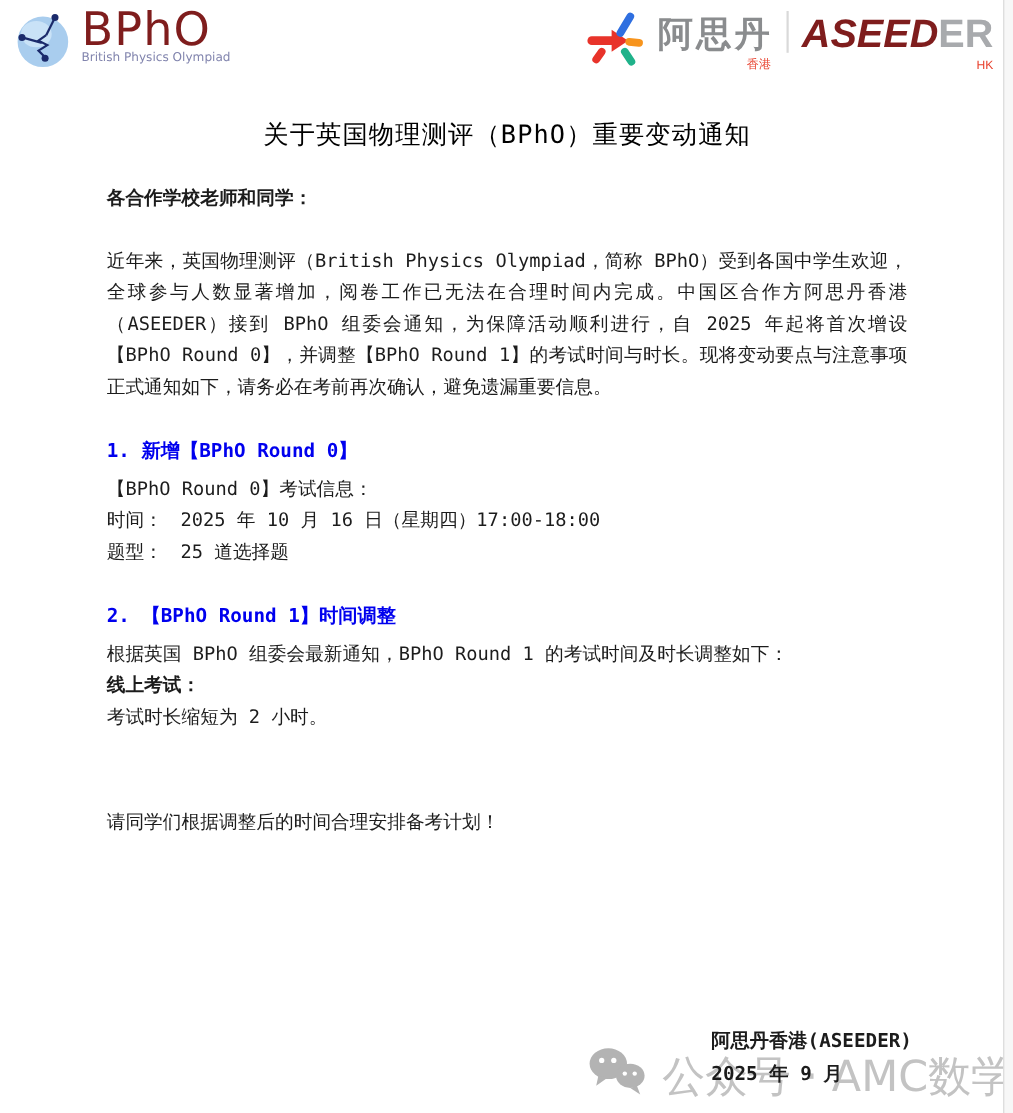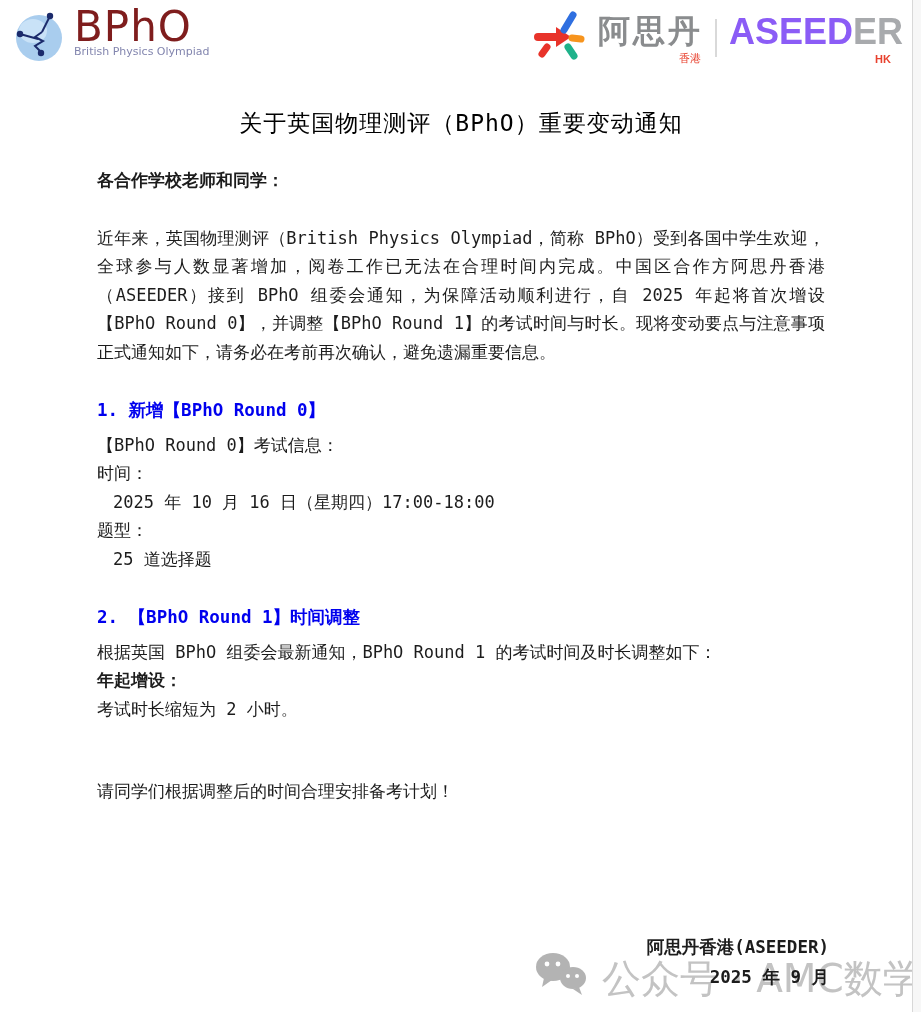--- a/index.html
+++ b/index.html
@@ -11,54 +11,54 @@
     font-family: "DejaVu Sans Mono", "DejaVu Sans", sans-serif;
     color: #1c1c1c;
   }
 
   
   .bpho-logo { position: absolute; left: 12px; top: 8px; display: flex; align-items: flex-start; gap: 6px; }
   .bpho-text { display: flex; flex-direction: column; margin-top: 2px; }
   .bpho-word { font-family: "DejaVu Sans", sans-serif; font-size: 42px; line-height: 33px; color: #7f1d1d; letter-spacing: 1px; }
   .bpho-sub  { font-family: "DejaVu Sans", sans-serif; font-size: 11px; color: #8285ae; margin-top: 2px; }
 
-  .aseeder-logo { position: absolute; right: 18px; top: 10px; display: flex; align-items: center; gap: 12px; }
+  .aseeder-logo { position: absolute; right: 18px; top: 10px; display: flex; gap: 12px; }
   .aseeder-cn-wrap { position: relative; padding-bottom: 12px; }
   .aseeder-cn { font-family: "Liberation Sans", sans-serif; font-weight: bold; font-size: 32px; color: #8a8c8e; letter-spacing: 3px; }
   .aseeder-cn-sub { position: absolute; right: 2px; bottom: 0; font-size: 11px; color: #e8412e; font-family: "Liberation Sans", sans-serif; }
   .aseeder-divider { width: 2px; height: 38px; background: #d9d9d9; }
   .aseeder-en-wrap { position: relative; padding-bottom: 12px; }
   .aseeder-en { font-family: "Liberation Sans", sans-serif; font-weight: bold; font-size: 36px; letter-spacing: 0px; }
-  .aseeder-en .black { color: #8b5cf6; }
+  .aseeder-en .black { color: #7f1d1d; font-style: italic; }
   .aseeder-en .gray  { color: #a8aaad; }
-  .aseeder-hk { position: absolute; right: 12px; bottom: 0; font-size: 11px; color: #e8412e; font-weight: bold; font-family: "Liberation Sans", sans-serif; padding-left: 12px; }
+  .aseeder-hk { position: absolute; right: 0; bottom: 0; font-size: 11px; color: #e8412e; font-weight: normal; font-family: "Liberation Sans", sans-serif; padding-left: 12px; }
 
   
   .doc {
     position: absolute; left: 97px; top: 108px; width: 728px;
     font-size: 17px; line-height: 28.5px;
   }
   .doc-title {
     text-align: center; font-weight: normal; font-size: 23px;
     line-height: 30px; color: #000; margin-bottom: 28px; letter-spacing: 1px;
   }
   .salutation { font-weight: bold; margin-bottom: 29px; }
   .para { text-align: justify; margin: 0; }
   .sec-heading { color: #0000ee; font-weight: bold; font-size: 17.5px; margin: 30px 0 6px 0; }
   .info-title { }
-  .info-row { display: flex; flex-direction: column; }
+  .info-row { display: flex; }
   .info-row .lbl { flex: none; }
   .info-row .val { margin-left: 16px; }
   .bold { font-weight: bold; }
-  .closing { margin-top: 54px; }
+  .closing { margin-top: 68px; }
 
   
   .signature {
     position: absolute; right: 92px; top: 932px; z-index: 2;
-    text-align: right; font-weight: bold; font-size: 17.5px; line-height: 30px;
+    text-align: left; font-weight: bold; font-size: 17.5px; line-height: 30px;
   }
 
   
   .watermark {
     position: absolute; left: 532px; top: 950px; z-index: 1;
     display: flex; align-items: center; gap: 14px;
     color: #c3c3c3; font-size: 39px; white-space: nowrap;
     font-family: "DejaVu Sans", sans-serif;
   }
 
@@ -129,21 +129,21 @@
     <span class="val">2025 年 10 月 16 日（星期四）17:00-18:00</span>
   </div>
   <div class="info-row">
     <span class="lbl">题型：</span>
     <span class="val">25 道选择题</span>
   </div>
 
   <div class="sec-heading">2. 【BPhO Round 1】时间调整</div>
   <p class="para">根据英国 BPhO 组委会最新通知，BPhO Round 1 的考试时间及时长调整如下：</p>
   <div class="info-row bold">
-    <span class="lbl">年起增设：</span>
+    <span class="lbl">线上考试：</span>
   </div>
   <div>考试时长缩短为 2 小时。</div>
 
   <div class="closing">请同学们根据调整后的时间合理安排备考计划！</div>
 </div>
 
 <div class="signature">
   <div>阿思丹香港(ASEEDER)</div>
   <div>2025 年 9 月</div>
 </div>

